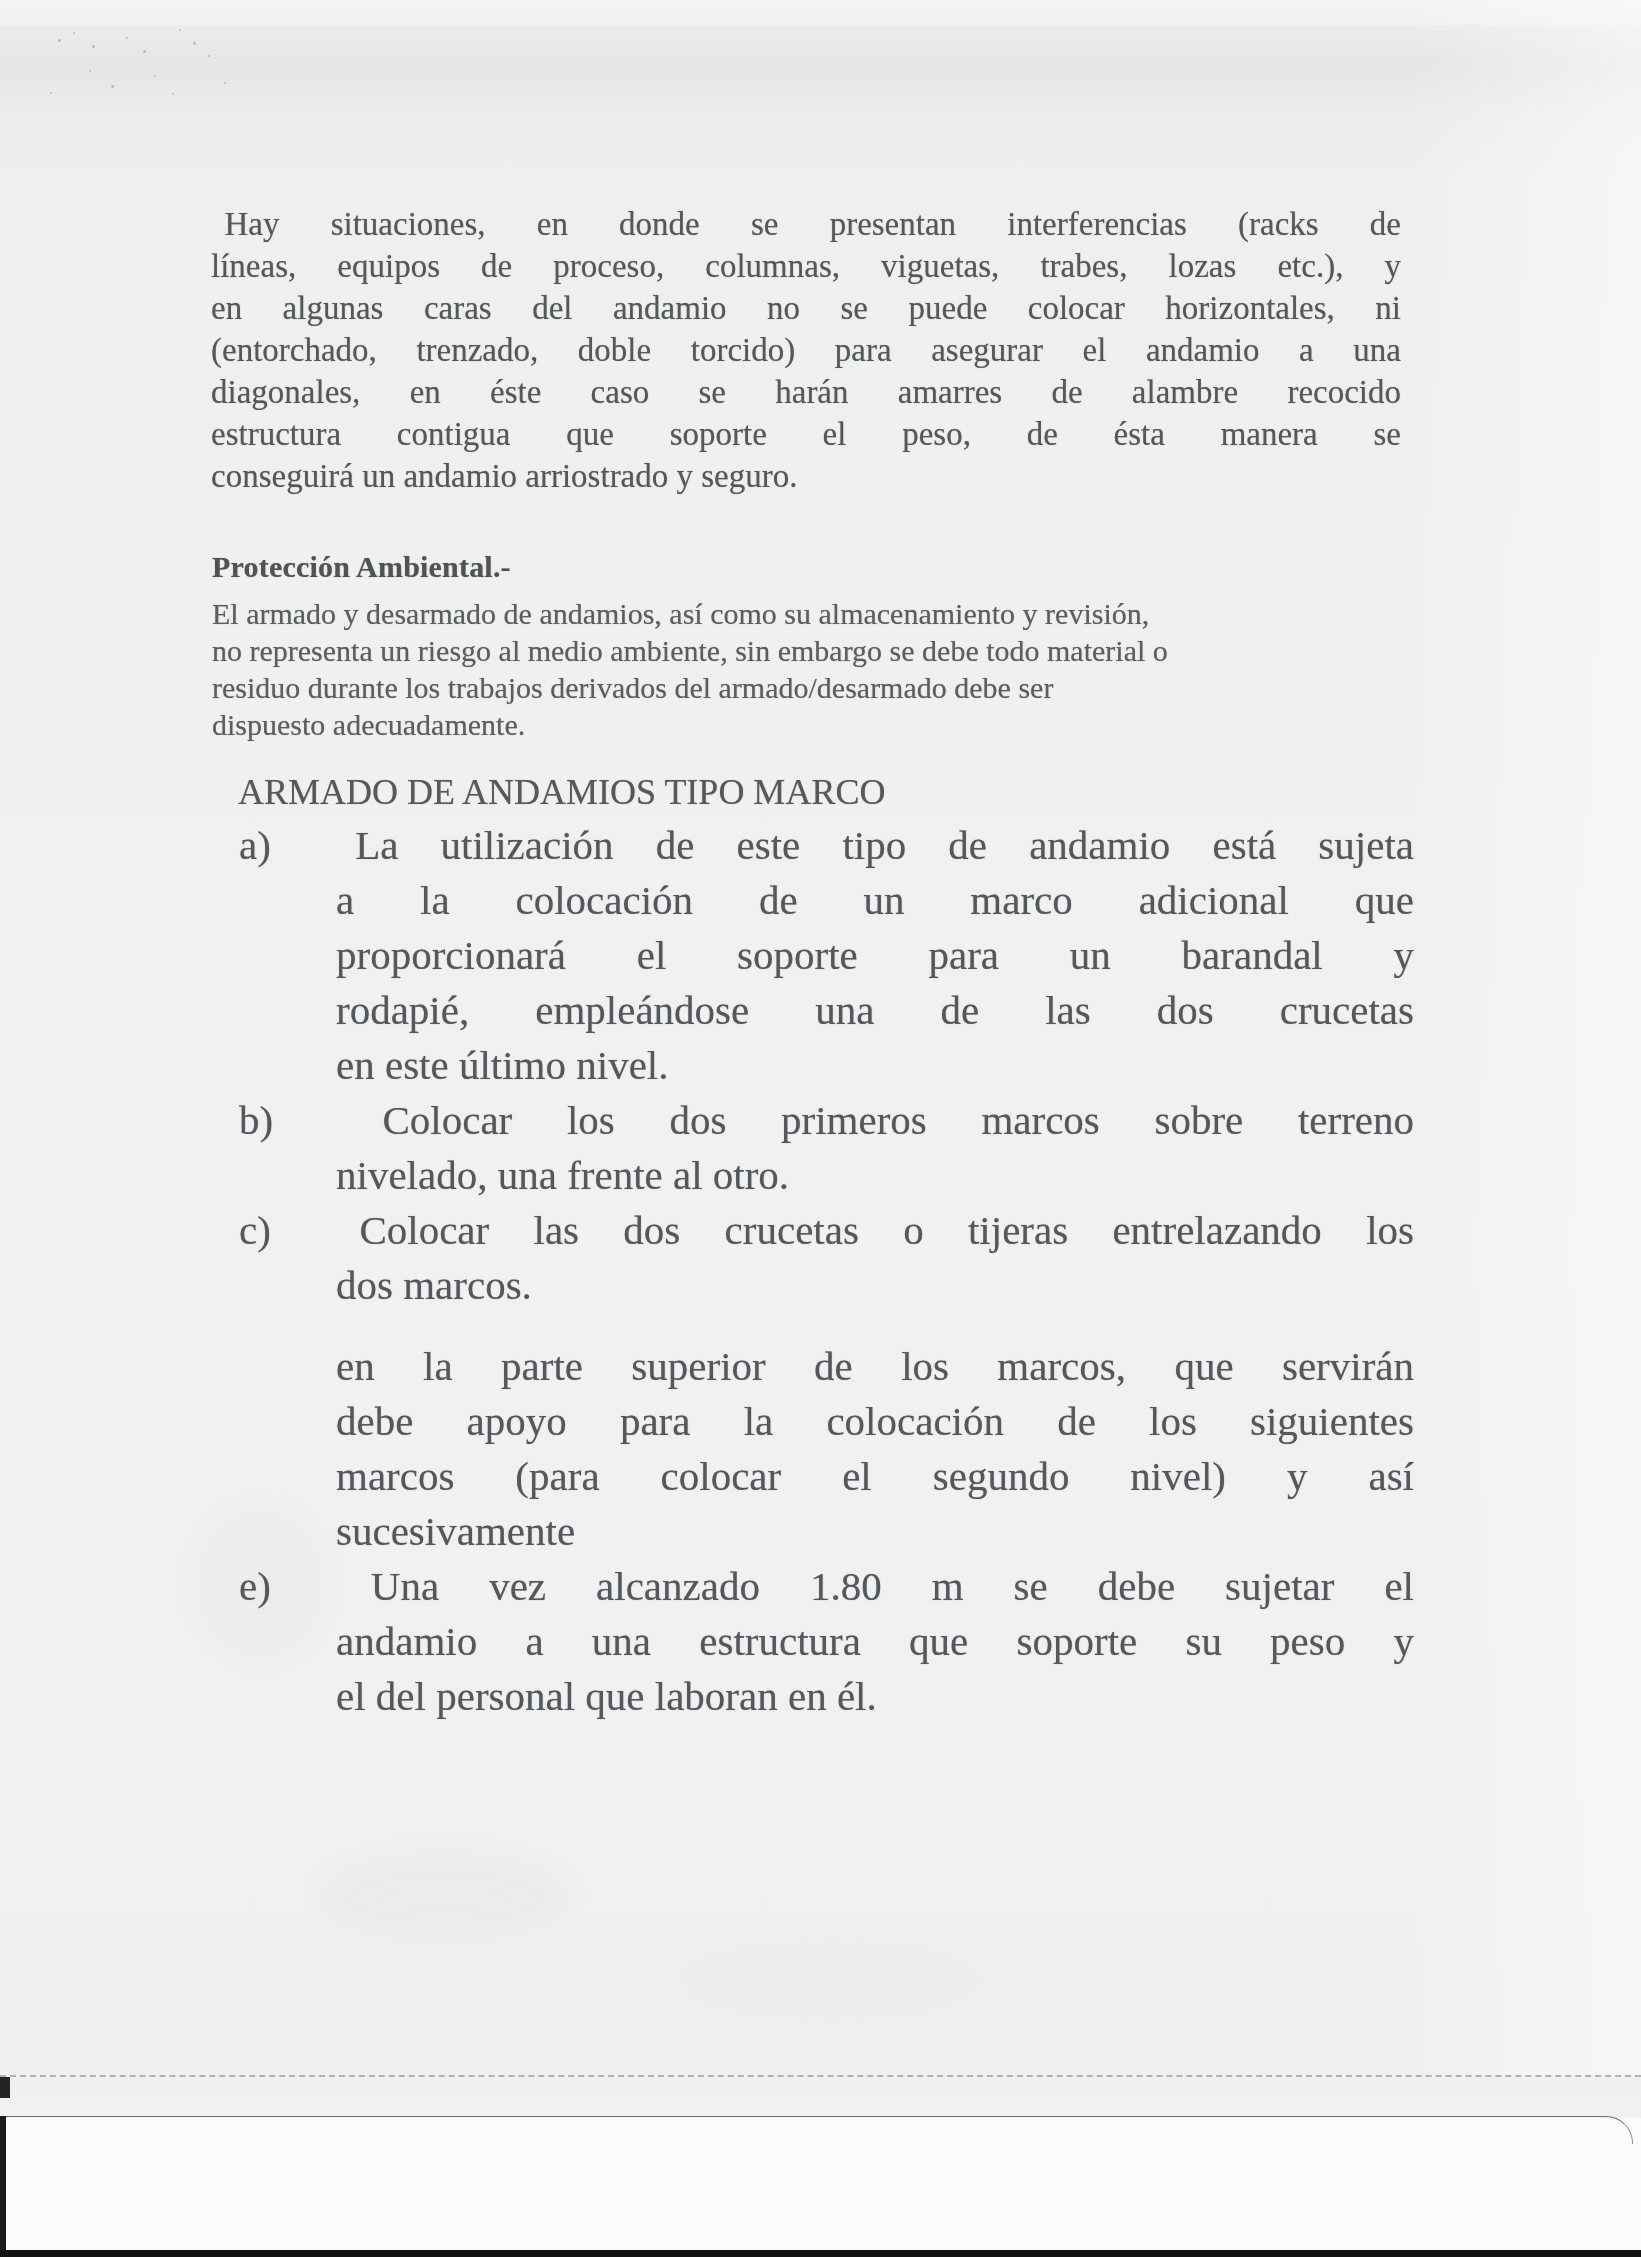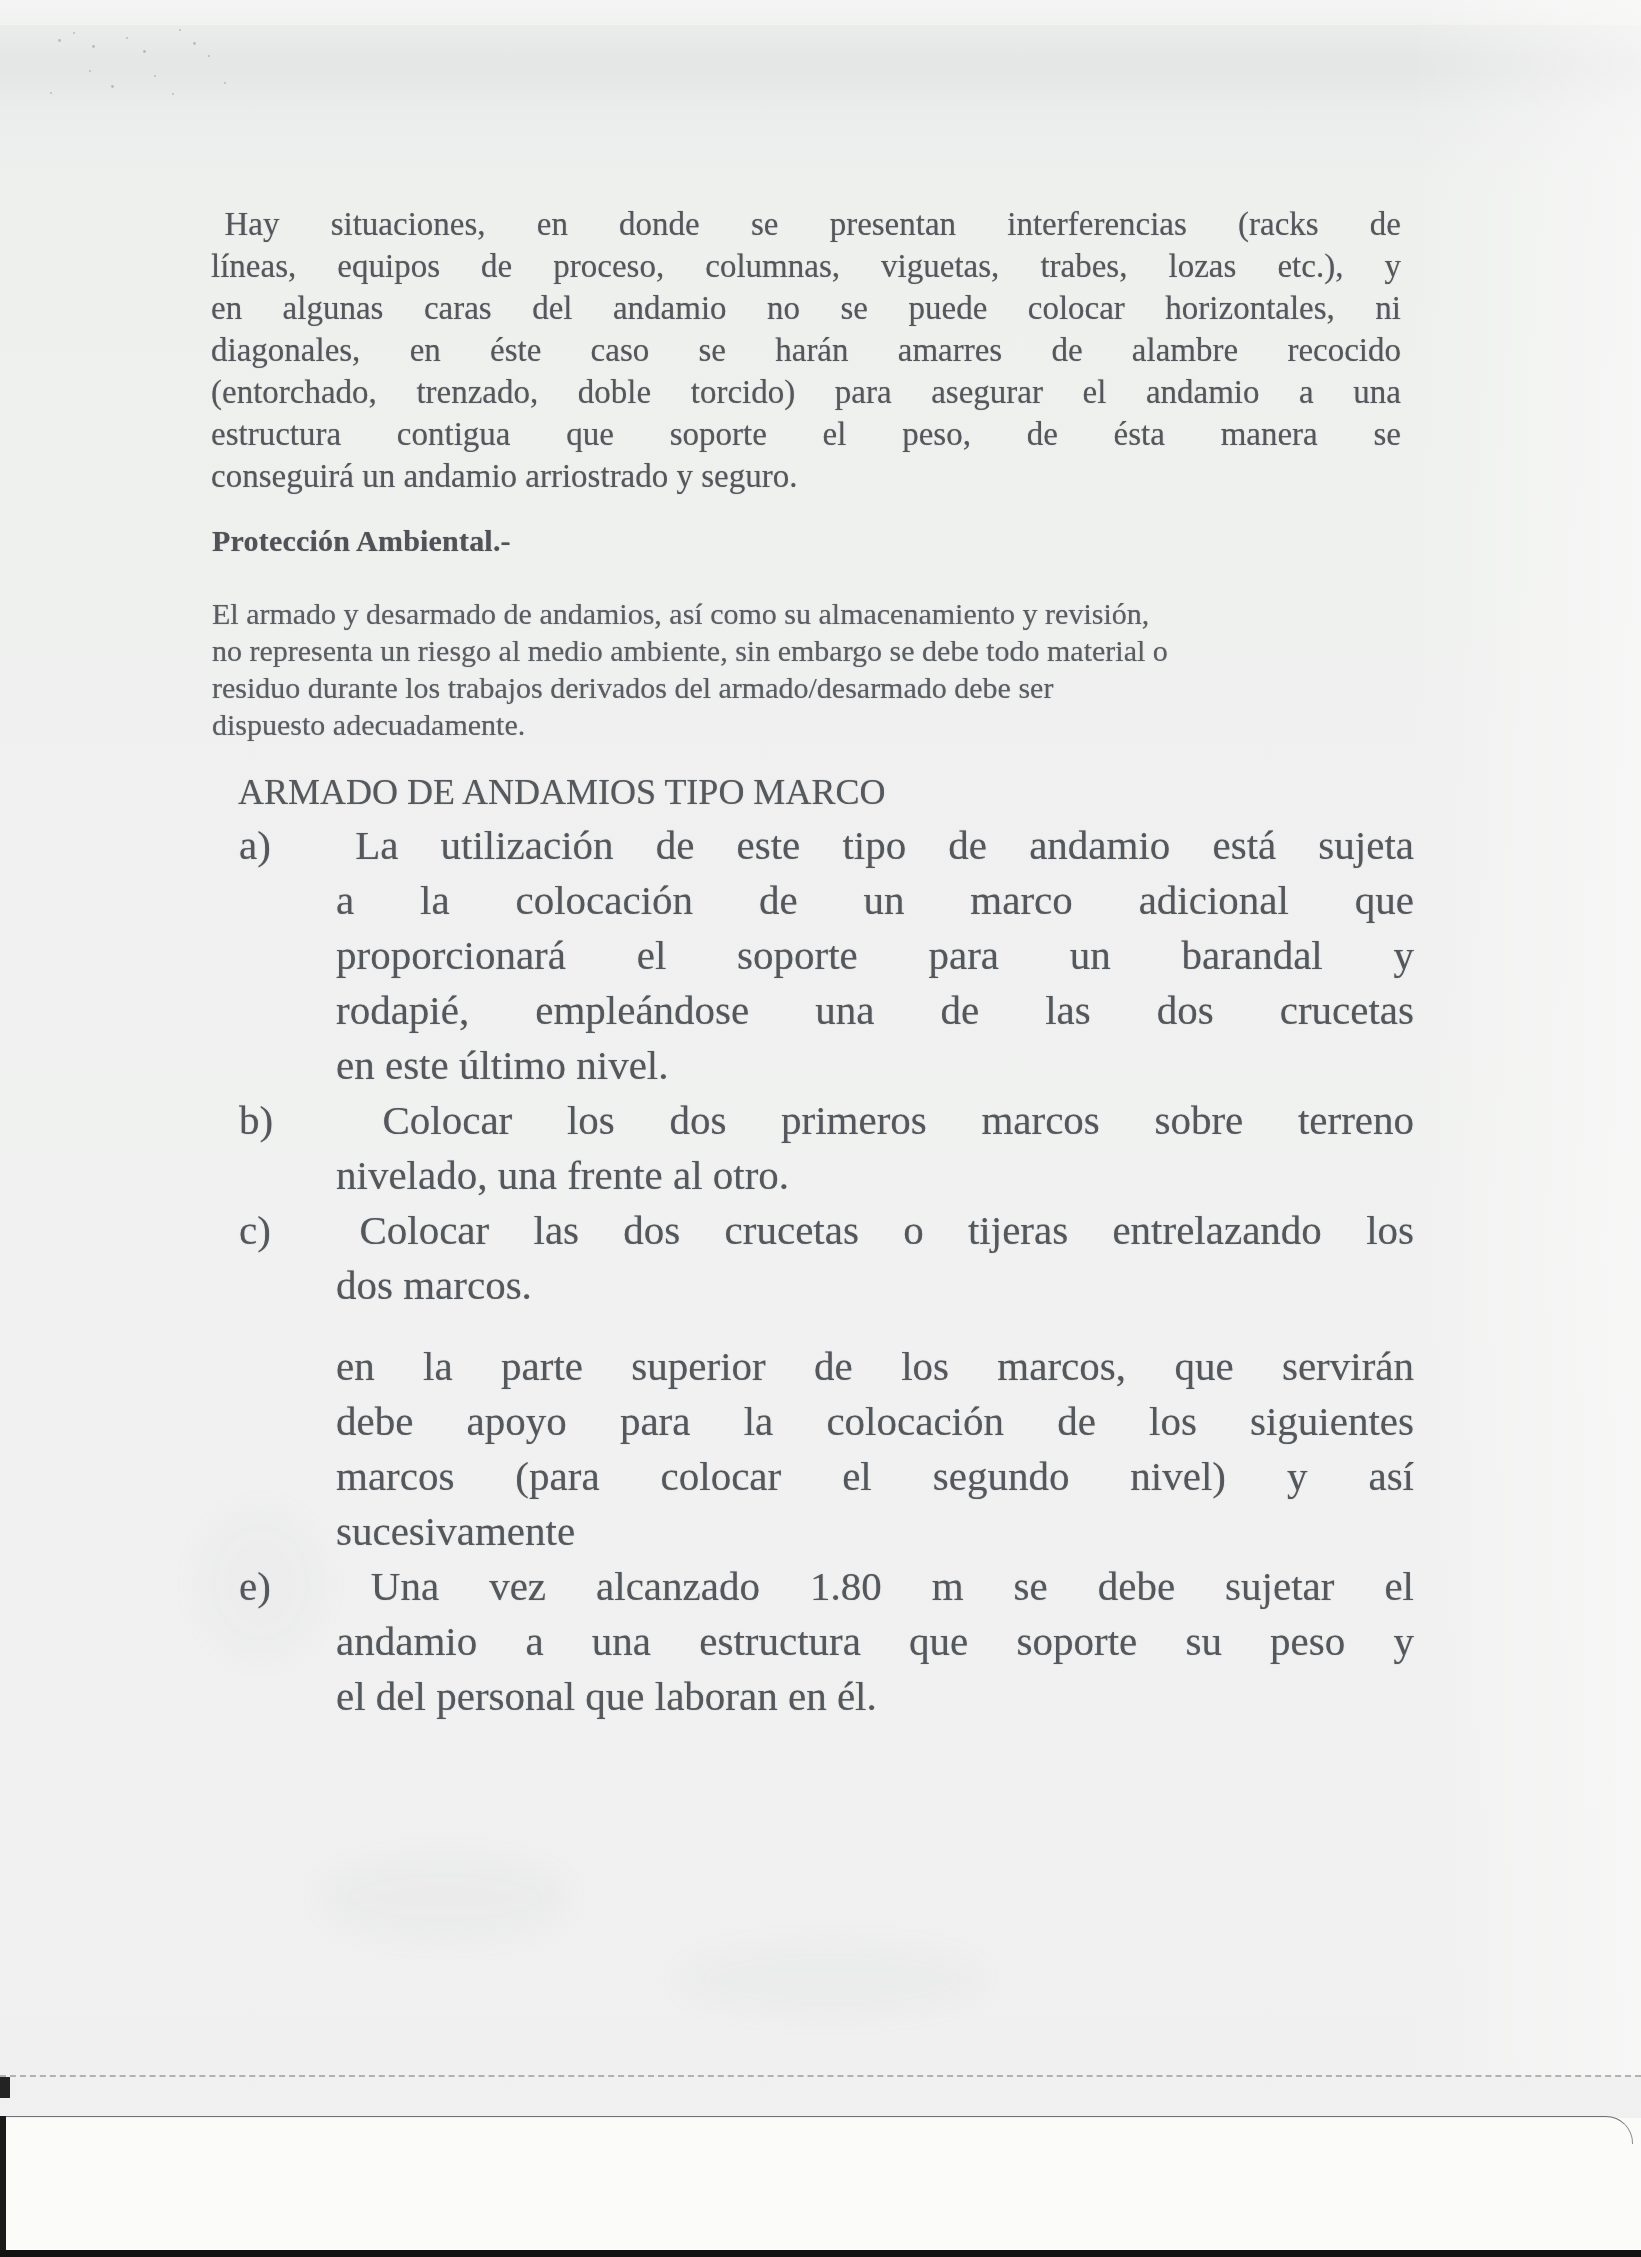--- a/index.html
+++ b/index.html
@@ -12,21 +12,21 @@
     background:linear-gradient(180deg,rgba(208,210,210,.18),rgba(220,221,221,.42) 40%,rgba(236,237,236,.08)); }
   .right-light { position:absolute; right:0; top:0; width:232px; height:2076px;
     background:linear-gradient(90deg,rgba(255,255,255,0),rgba(252,252,251,.55)); }
   .txt { text-shadow:0 0 1px rgba(84,88,92,.55); }
 
   .para1 { position:absolute; left:211px; top:203px; width:1190px; font-size:33px; line-height:42px; }
   .para2 { position:absolute; left:212px; top:595px; width:1226px; font-size:30px; line-height:37px; color:#5a5e62; }
   .tline.just { text-align:justify; text-align-last:justify; }
   .tline.find { text-indent:13.5px; }
 
-  .h1 { position:absolute; left:212px; top:524px; font-size:30px; font-weight:bold; color:#4f5357; letter-spacing:0.2px;text-align:center; }
+  .h1 { position:absolute; left:212px; top:550px; font-size:30px; font-weight:bold; color:#4f5357; letter-spacing:0.2px;text-align:center; }
   .h2 { position:absolute; left:238px; top:771px; font-size:36px; color:#55585c; }
 
   .list { position:absolute; left:239px; top:818px; font-size:41px; line-height:55px; }
   .item { width:1078px; margin-left:97px; }
   .item:nth-child(4) { margin-top:26px; }
   .iline.first { margin-left:-97px; }
   .iline.just { text-align:justify; text-align-last:justify; }
 
   .speck { position:absolute; border-radius:50%; background:#8d9296; opacity:.5; }
   .smudge { position:absolute; border-radius:50%; background:#9aa0a4; filter:blur(13.5px); }
@@ -63,22 +63,22 @@
   <div class="speck" style="left:224px;top:82px;width:1.9px;height:1.9px"></div>
 
   <div class="smudge" style="left:319px;top:1854px;width:251px;height:87px;opacity:.05"></div>
   <div class="smudge" style="left:676px;top:1941px;width:309px;height:77px;opacity:.045"></div>
   <div class="smudge" style="left:193px;top:1506px;width:135px;height:154px;opacity:.04"></div>
 
   <div class="para1 txt">
       <div class="tline just find">Hay situaciones, en donde se presentan interferencias (racks de</div>
       <div class="tline just">líneas, equipos de proceso, columnas, viguetas, trabes, lozas etc.), y</div>
       <div class="tline just">en algunas caras del andamio no se puede colocar horizontales, ni</div>
+      <div class="tline just">(entorchado, trenzado, doble torcido) para asegurar el andamio a una</div>
       <div class="tline just">diagonales, en éste caso se harán amarres de alambre recocido</div>
-      <div class="tline just">(entorchado, trenzado, doble torcido) para asegurar el andamio a una</div>
       <div class="tline just">estructura contigua que soporte el peso, de ésta manera se</div>
       <div class="tline">conseguirá un andamio arriostrado y seguro.</div>
     </div>
 
   <div class="h1 txt">Protección Ambiental.-</div>
 
   <div class="para2 txt">
       <div class="tline">El armado y desarmado de andamios, así como su almacenamiento y revisión,</div>
       <div class="tline">no representa un riesgo al medio ambiente, sin embargo se debe todo material o</div>
       <div class="tline">residuo durante los trabajos derivados del armado/desarmado debe ser</div>

